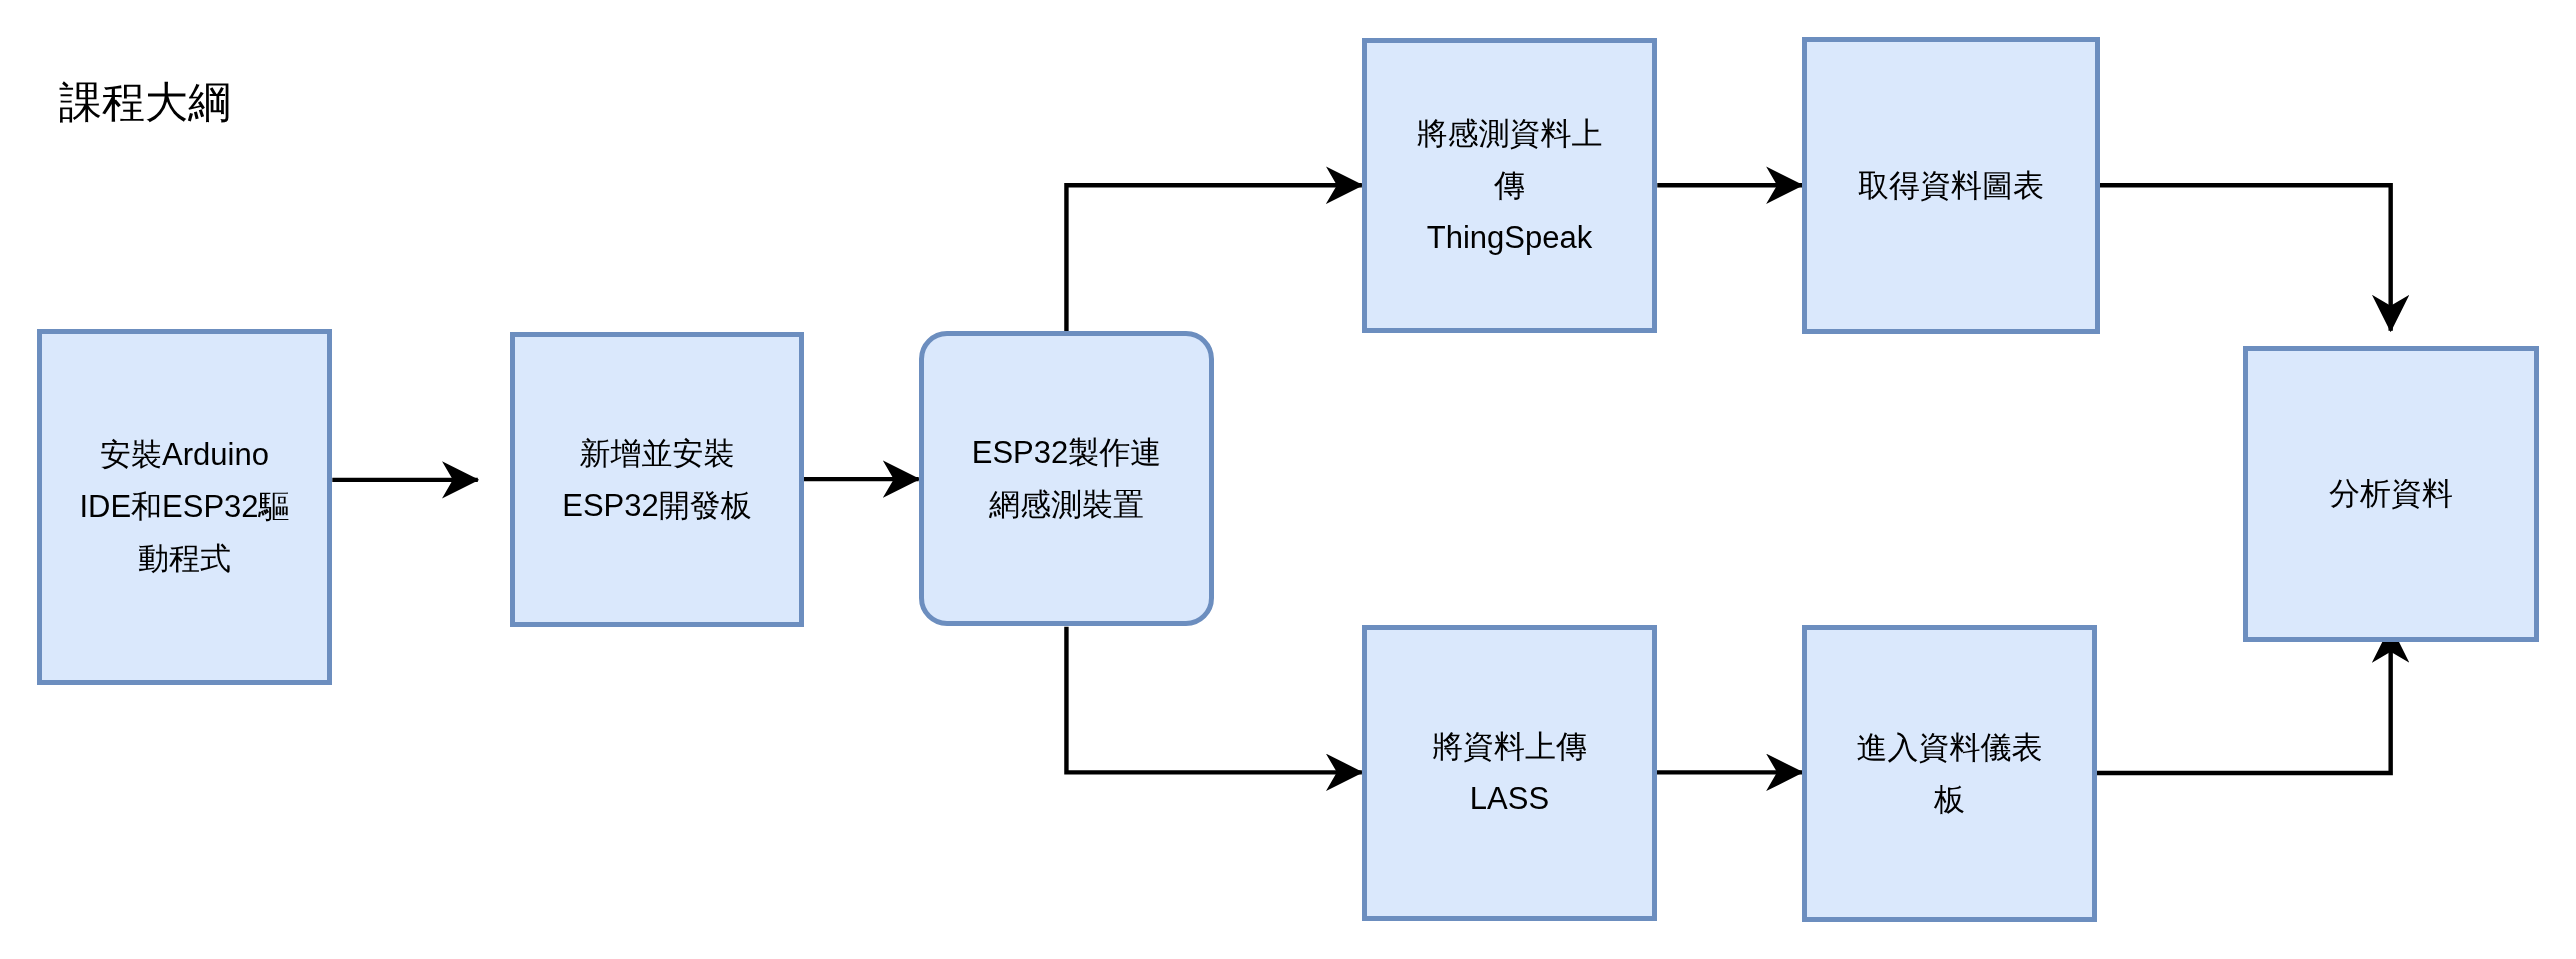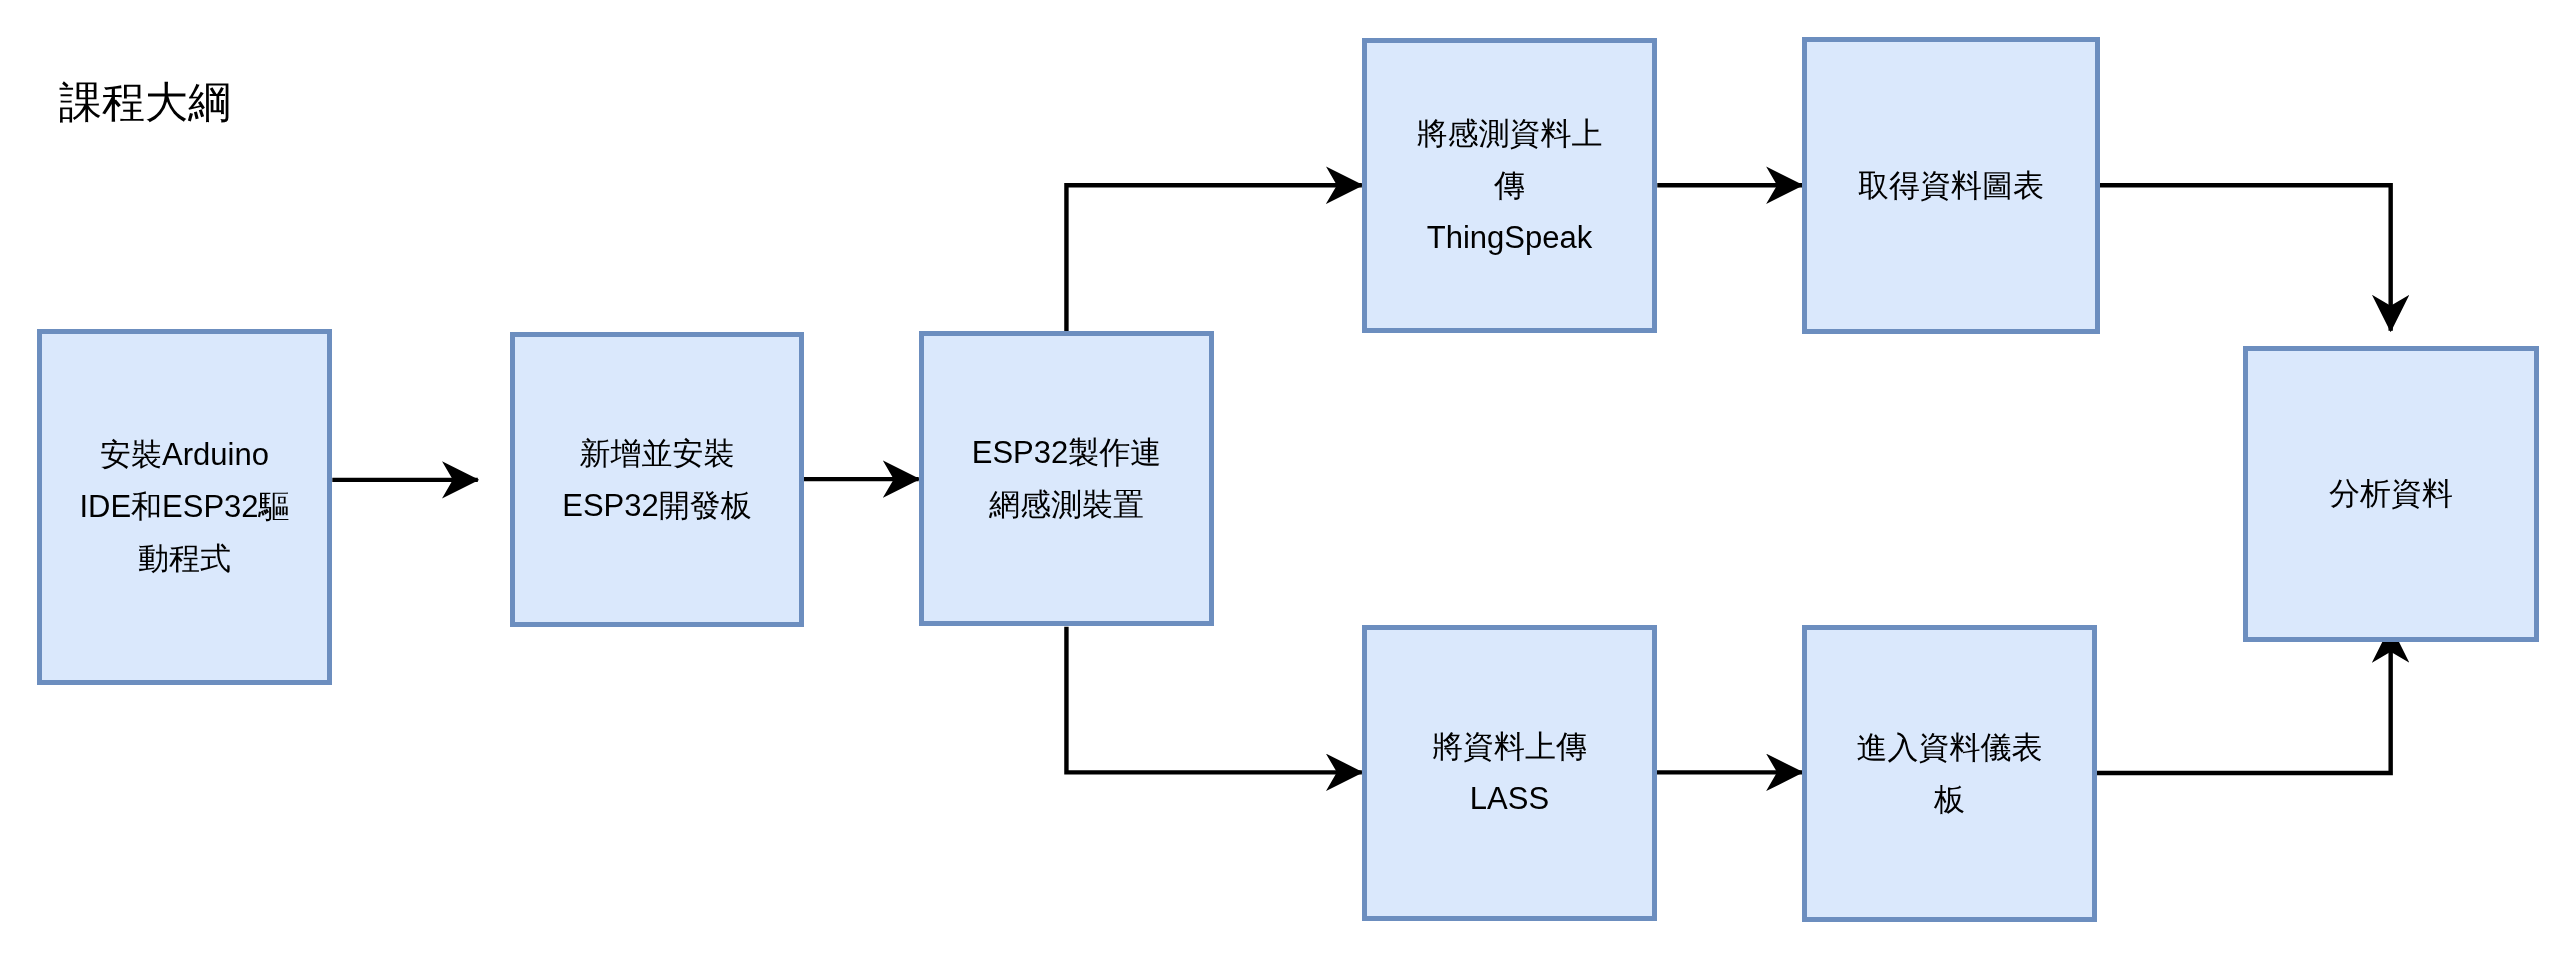--- a/index.html
+++ b/index.html
@@ -77,21 +77,21 @@
     <span class="node-label">安裝Arduino
 IDE和ESP32驅
 動程式</span>
   </div>
 
   <div class="node" style="left:478px;top:332px;width:294px;height:295px;margin-left:32px;">
     <span class="node-label">新增並安裝
 ESP32開發板</span>
   </div>
 
-  <div class="node" style="left:919px;top:331px;width:295px;height:295px;">
+  <div class="node" style="left:919px;top:331px;width:295px;height:295px;border-radius:28px;">
     <span class="node-label">ESP32製作連
 網感測裝置</span>
   </div>
 
   <div class="node" style="left:1362px;top:38px;width:295px;height:295px;">
     <span class="node-label">將感測資料上
 傳
 ThingSpeak</span>
   </div>
 

